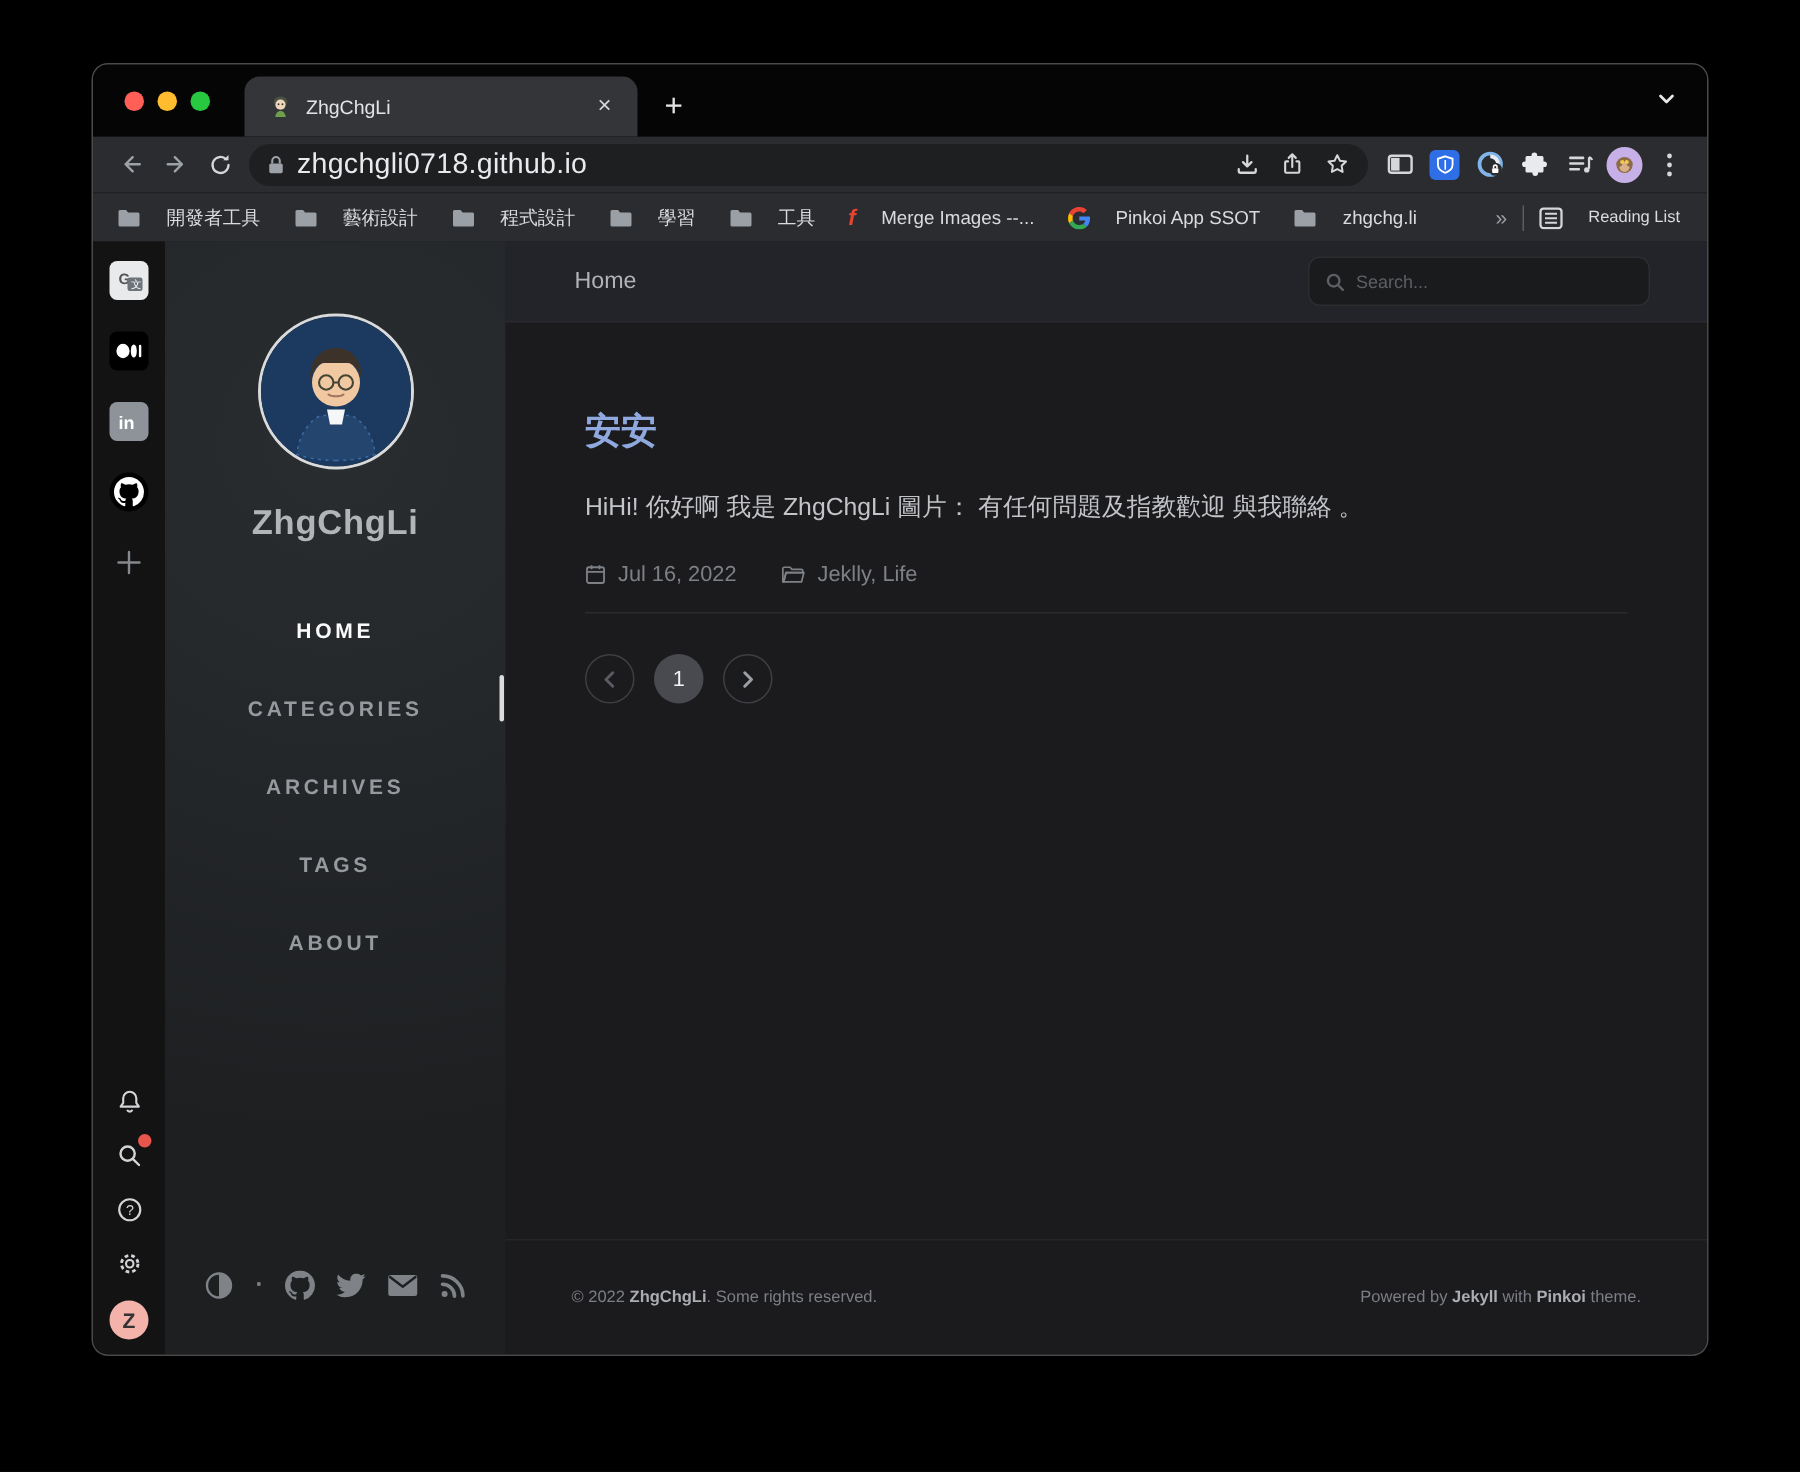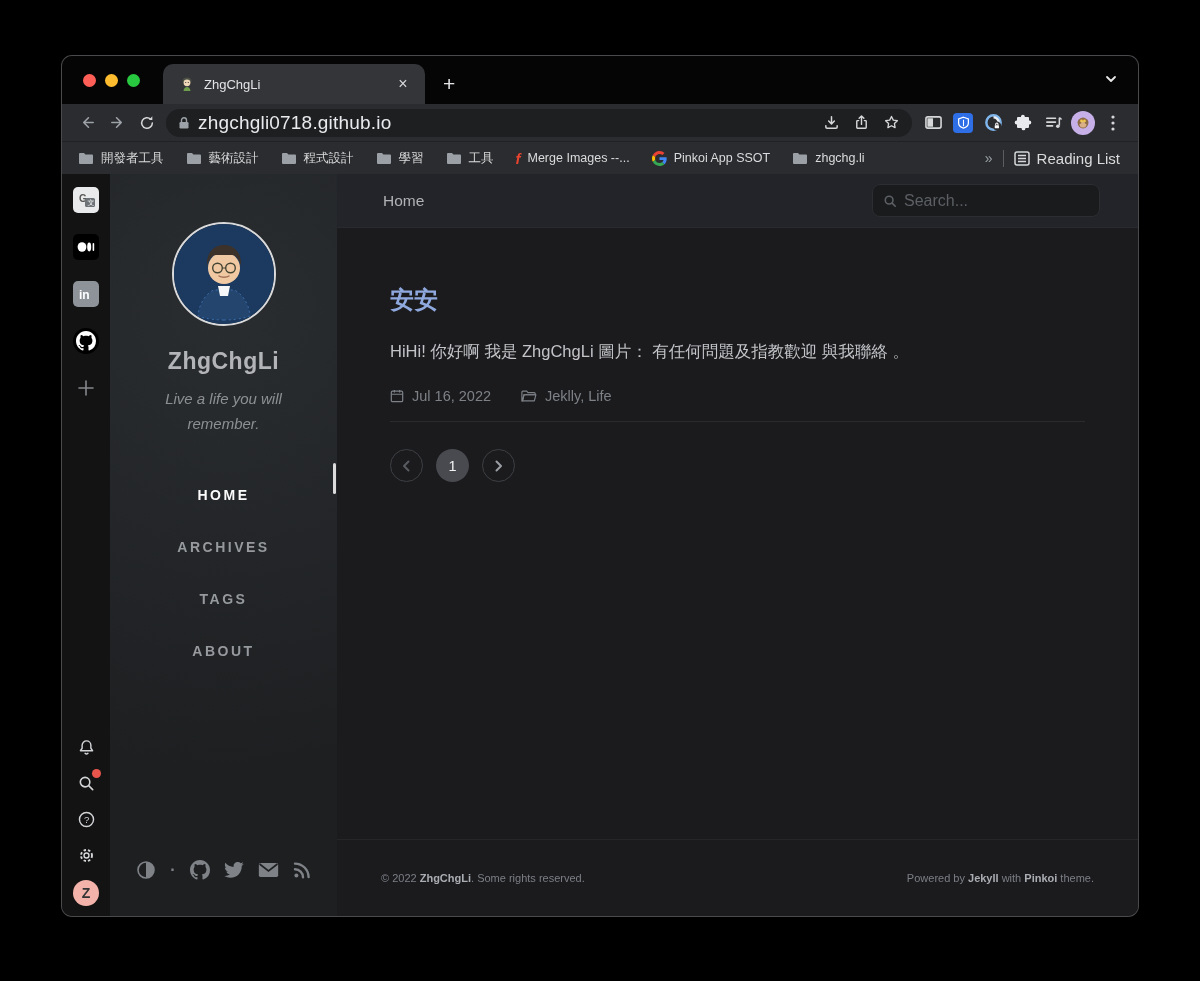--- a/index.html
+++ b/index.html
@@ -1,19 +1,19 @@
 <!DOCTYPE html>
 <html><head>
 <meta charset="utf-8">
 <style>
   * { margin:0; padding:0; box-sizing:border-box; }
   html,body { width:1200px; height:981px; background:#000; overflow:hidden;
     font-family:"Liberation Sans","DejaVu Sans",sans-serif; }
 
-  .window { position:absolute; left:62px; top:56px; width:1076px; height:860px;
+  .window { position:absolute; left:62px; top:43px; width:1076px; height:860px;
     border-radius:10px; overflow:hidden; background:#1b1b1e;
     box-shadow:0 0 0 1px #4a4a4c, 0 18px 50px rgba(0,0,0,.7); display:flex; flex-direction:column; }
 
   
   .tabstrip { height:48px; background:#050505; display:flex; align-items:flex-end; position:relative; flex:none; }
   .lights { position:absolute; left:21px; top:18px; display:flex; gap:9px; }
   .light { width:13px; height:13px; border-radius:50%; }
   .tab { margin-left:101px; width:262px; height:40px; background:#343539; border-radius:10px 10px 0 0;
     display:flex; align-items:center; padding:0 12px 0 16px; gap:9px; }
   .tab-title { color:#e2e3e5; font-size:13px; flex:1; white-space:nowrap; overflow:hidden; }
@@ -27,21 +27,21 @@
   .ibtn.bright { color:#d5d7d9; }
   .omnibox { flex:1; height:28px; background:#1e1f21; border-radius:14px; margin:0 6px 0 4px;
     display:flex; align-items:center; padding:0 6px 0 12px; }
   .omni-url { color:#e8eaed; font-size:19px; flex:1; margin-left:8px; letter-spacing:.2px; }
   .ext-badge { width:20px; height:20px; border-radius:4px; display:flex; align-items:center; justify-content:center; }
   .avatar-mini { width:24px; height:24px; border-radius:50%; display:flex; align-items:center; justify-content:center; }
 
   
   .bookmarks { height:33px; background:#2b2c2f; border-top:1px solid rgba(0,0,0,.25);
     display:flex; align-items:center; padding:0 12px 0 16px; flex:none; }
-  .bm { display:flex; align-items:center; gap:7px; margin-right:22px; color:#dadbdc; font-size:12.5px; white-space:nowrap; }
+  .bm { display:flex; align-items:center; gap:17px; margin-right:22px; color:#dadbdc; font-size:12.5px; white-space:nowrap; }
   .bm-right { margin-left:auto; display:flex; align-items:center; gap:10px; }
   .bm-overflow { color:#9aa0a6; font-size:14px; }
   .bm-sep { width:1px; height:17px; background:#5a5d61; }
 
   
   .contentrow { flex:1; display:flex; min-height:0; }
 
   
   .appstrip { width:48px; background:#131314; display:flex; flex-direction:column; align-items:center; padding:13px 0 10px; flex:none; }
   .app-ico { width:26px; height:26px; border-radius:5px; margin-bottom:21px; display:flex; align-items:center; justify-content:center; position:relative; }
@@ -64,21 +64,21 @@
   .active-bar { position:absolute; right:1px; top:289px; width:3px; height:31px; background:#dcdcdc; border-radius:2px; }
   .bsocial { position:absolute; bottom:36px; width:100%; display:flex; align-items:center; justify-content:center; gap:14px; color:#7f8287; }
 
   
   .main { flex:1; display:flex; flex-direction:column; min-width:0; background:#1b1b1e; }
   .site-topbar { height:54px; background:#232429; border-bottom:1px solid rgba(255,255,255,.03);
     display:flex; align-items:center; padding:0 38px 0 46px; flex:none; }
   .crumb { color:#b0b2b5; font-size:15.5px; }
   .searchbox { margin-left:auto; width:228px; height:33px; background:#1a1b1d; border:1px solid #2c2d31; border-radius:8px;
     display:flex; align-items:center; padding:0 10px; color:#5c5f64; }
-  .searchbox input { background:transparent; border:none; outline:none; color:#aeb0b3; font-size:16px; margin-left:7px; width:170px; }
+  .searchbox input { background:transparent; border:none; outline:none; color:#aeb0b3; font-size:12px; margin-left:7px; width:170px; }
   .searchbox input::placeholder { color:#5c5f64; }
 
   .content { flex:1; padding:56px 53px 0; }
   .post-title { color:#8fa9de; font-size:24px; font-weight:600; }
   .post-excerpt { margin-top:22px; color:#c2c4c7; font-size:16.5px; line-height:1.6; }
   .post-meta { margin-top:24px; display:flex; align-items:center; gap:8px; color:#7d8186; font-size:14.5px; }
   .meta-gap { width:14px; }
   .post-divider { margin-top:17px; border-bottom:1px solid rgba(255,255,255,.07); }
   .pagination { margin-top:27px; display:flex; gap:13px; }
   .pg { width:33px; height:33px; border-radius:50%; display:flex; align-items:center; justify-content:center; }
@@ -279,21 +279,21 @@
     <span class="bm-right">
       <span class="bm-overflow">»</span>
       <span class="bm-sep"></span>
       <span class="bm" style="margin-right:6px">
         <span style="color:#d5d7d9">
           <svg width="16" height="15" viewBox="0 0 16 15">
               <rect x="1" y="1" width="14" height="13" rx="2" fill="none" stroke="currentColor" stroke-width="1.5"></rect>
               <path d="M4 4.5h8M4 7.5h8M4 10.5h8" stroke="currentColor" stroke-width="1.3"></path>
             </svg>
         </span>
-        <span style="font-size:15px">Reading List</span>
+        <span style="font-size:11px">Reading List</span>
       </span>
     </span>
   </div>
 
   <div class="contentrow">
 
     <div class="appstrip">
       <span class="app-ico" style="background:#e9eaeb">
         <svg width="22" height="22" viewBox="0 0 22 22">
             <text x="4" y="13" font-size="10" font-weight="bold" fill="#555">G</text>
@@ -362,23 +362,23 @@
           <path d="M44 62h12l-2 10h-8z" fill="#f4f6f8"></path>
           <circle cx="50" cy="44" r="16" fill="#f0c9a2"></circle>
           <path d="M33 42c-1-12 6-21 17-21s18 9 17 21c-2-8-6-11-9-11h-16c-3 0-7 3-9 11z" fill="#3c3229"></path>
           <circle cx="43.5" cy="44" r="4.8" fill="none" stroke="#443" stroke-width="1.4"></circle>
             <circle cx="56.5" cy="44" r="4.8" fill="none" stroke="#443" stroke-width="1.4"></circle>
             <path d="M48.3 44h3.4" stroke="#443" stroke-width="1.2"></path>
           <path d="M45 52c2 1.6 8 1.6 10 0" fill="none" stroke="#a5735a" stroke-width="1.4" stroke-linecap="round"></path>
         </svg>
       </div>
       <div class="bname">ZhgChgLi</div>
-      <div class="btag">Live a life you will remember.</div>
       <ul class="bnav">
         <li class="active">HOME</li>
+        <li>CATEGORIES</li>
         <li>ARCHIVES</li>
         <li>TAGS</li>
         <li>ABOUT</li>
       </ul>
       <span class="active-bar"></span>
       <div class="bsocial">
         <span>
           <svg width="20" height="20" viewBox="0 0 20 20">
               <circle cx="10" cy="10" r="8" fill="none" stroke="currentColor" stroke-width="1.6"></circle>
               <path d="M10 2a8 8 0 0 1 0 16z" fill="currentColor"></path>

